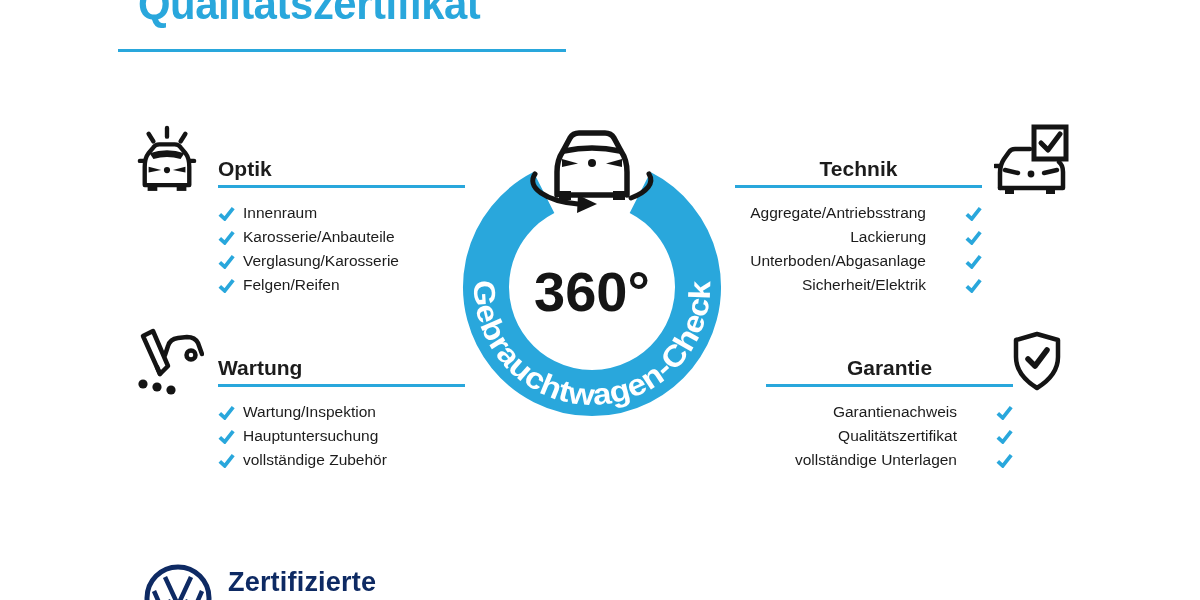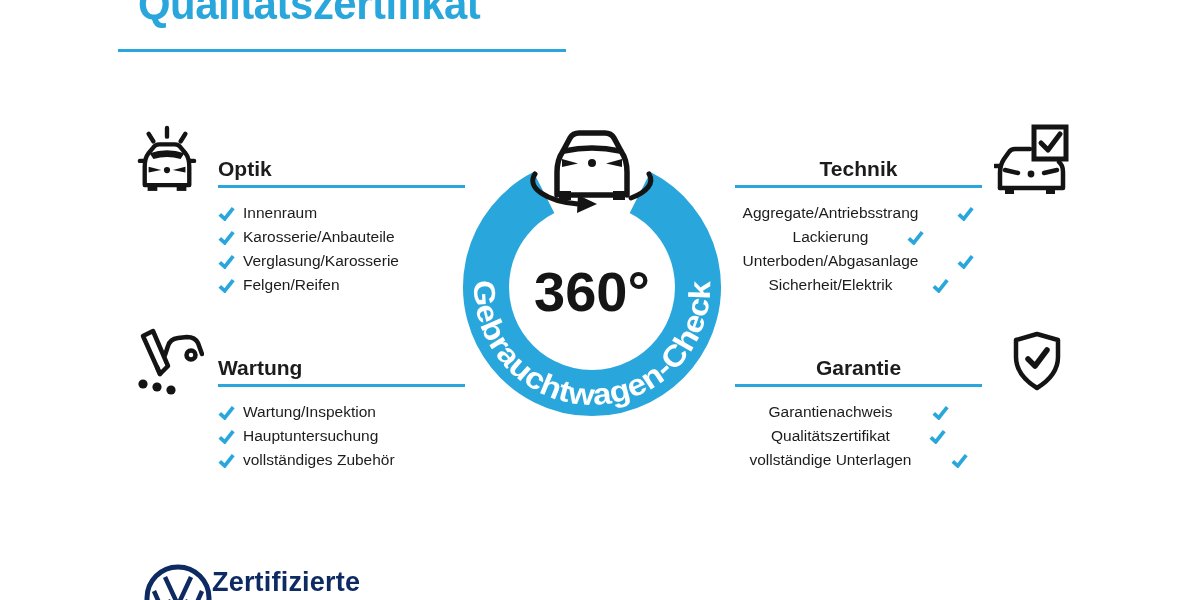--- a/index.html
+++ b/index.html
@@ -17,25 +17,25 @@
   }
   .title-rule{left:118px;top:49px;width:448px;height:3px;background:#29a7dc;}
 
   
   .section{width:247px;}
   .sec-h{font-size:21px;font-weight:700;line-height:24px;color:#1c1c1c;margin-bottom:4px;}
   .sec-rule{height:3px;background:#29a7dc;}
   ul.items{list-style:none;margin:13px 0 0 0;padding:0;}
   ul.items li{display:flex;align-items:center;gap:8px;height:24px;font-size:15.5px;color:#1c1c1c;}
   .right .sec-h{text-align:center;}
-  .right ul.items li{flex-direction:row-reverse;justify-content:center;gap:39px;}
+  .right ul.items li{flex-direction:row-reverse;justify-content:flex-start;gap:39px;}
   .check{flex:0 0 auto;display:inline-flex;}
 
   
-  .footer-label{left:212px;top:567px;font-size:27px;font-weight:700;color:#0e2a63;letter-spacing:.2px;}
+  .footer-label{left:228px;top:567px;font-size:27px;font-weight:700;color:#0e2a63;letter-spacing:.2px;}
 </style>
 </head>
 <body>
 
 <div class="abs doc-title">Qualitätszertifikat</div>
 <div class="abs title-rule"></div>
 
 <svg class="abs" style="left:136px;top:121px" width="62" height="72" viewBox="0 0 64 74">
   <g stroke="#141414" stroke-width="4.5" fill="none" stroke-linecap="round" stroke-linejoin="round">
     <path d="M13,13 L18,21 M32,7 V16 M51,13 L46,21"></path>
@@ -120,21 +120,21 @@
           </svg>
         </span>
         <span>Hauptuntersuchung</span>
       </li>
     <li>
         <span class="check">
           <svg width="17" height="15" viewBox="0 0 19 16">
             <path d="M2 9 L7.5 14 L17 2" fill="none" stroke="#29a7dc" stroke-width="4.2"></path>
           </svg>
         </span>
-        <span>vollständiges Zubehör</span>
+        <span>vollständige Zubehör</span>
       </li>
   </ul>
 </div>
 
 <svg class="abs" style="left:994px;top:124px" width="76" height="70" viewBox="0 0 76 70">
   <g stroke="#141414" stroke-width="4.5" fill="none" stroke-linecap="round" stroke-linejoin="round">
     <path d="M6,64 V49 Q6,41 10,35 L15,28 Q17,25 21,25 H36"></path>
     <path d="M65,38 Q69,41 69,48 V64 H6"></path>
     <path d="M6,42 H1"></path>
     <path d="M11,46 L24,49"></path>
@@ -184,21 +184,21 @@
         <span>Sicherheit/Elektrik</span>
       </li>
   </ul>
 </div>
 
 <svg class="abs" style="left:1008px;top:330px" width="58" height="64" viewBox="0 0 56 64">
   <path d="M28,4 L49,10 V27 Q49,45 28,58 Q7,45 7,27 V10 Z" fill="none" stroke="#141414" stroke-width="4.5" stroke-linejoin="round"></path>
   <path d="M19,29 L26,36 L38,20" fill="none" stroke="#141414" stroke-width="5.5" stroke-linecap="round" stroke-linejoin="round"></path>
 </svg>
 
-<div class="abs section right" style="left:735px;top:356px">
+<div class="abs section right" style="left:766px;top:356px">
   <div class="sec-h">Garantie</div>
   <div class="sec-rule"></div>
   <ul class="items">
     <li>
         <span class="check">
           <svg width="17" height="15" viewBox="0 0 19 16">
             <path d="M2 9 L7.5 14 L17 2" fill="none" stroke="#29a7dc" stroke-width="4.2"></path>
           </svg>
         </span>
         <span>Garantienachweis</span>

